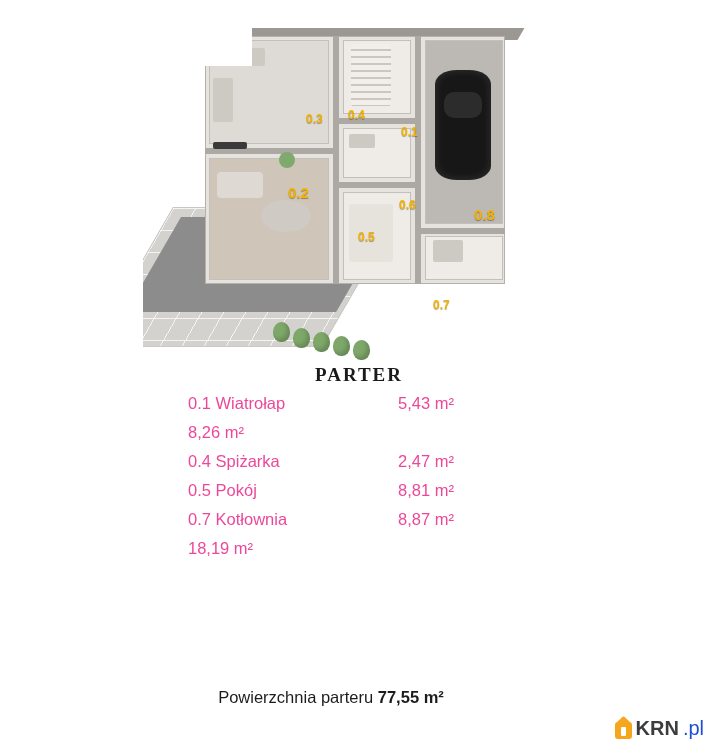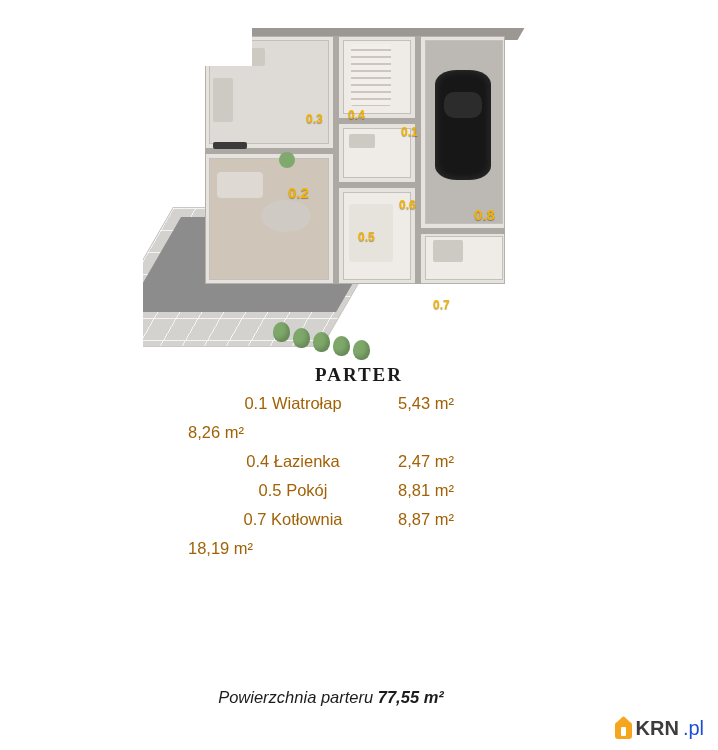--- a/index.html
+++ b/index.html
@@ -176,42 +176,40 @@
     position: absolute;
     left: 188px;
     top: 394px;
     width: 330px;
   }
   .legend-row {
     display: flex;
     align-items: baseline;
     height: 29px;
     font-size: 16.5px;
-    color: #a16207;
-    text-align: center;
+    color: #ec4899;
   }
   .legend-name {
     flex: 0 0 210px;
     white-space: nowrap;
   }
   .legend-area {
     flex: 0 0 auto;
     font-weight: normal;
     white-space: nowrap;
   }
 
   
   #total {
     position: absolute;
     left: 0;
     top: 688px;
     width: 662px;
     text-align: center;
     font-size: 16.5px;
-    font-style: italic;
   }
   #total .total-label { color: #1c1c1c; }
   #total .total-value { font-weight: bold; color: #1c1c1c; }
 
   
   #watermark {
     position: absolute;
     right: 14px;
     bottom: 10px;
     display: flex;
@@ -325,21 +323,21 @@
 
 <div id="legend">
   <div class="legend-row">
     <span class="legend-name"><span>0.1</span> <span>Wiatrołap</span></span>
     <span class="legend-area">5,43 m²</span>
   </div>
   <div class="legend-row">
     <span class="legend-area">8,26 m²</span>
   </div>
   <div class="legend-row">
-    <span class="legend-name"><span>0.4</span> <span>Łazienka</span></span>
+    <span class="legend-name"><span>0.4</span> <span>Spiżarka</span></span>
     <span class="legend-area">2,47 m²</span>
   </div>
   <div class="legend-row">
     <span class="legend-name"><span>0.5</span> <span>Pokój</span></span>
     <span class="legend-area">8,81 m²</span>
   </div>
   <div class="legend-row">
     <span class="legend-name"><span>0.7</span> <span>Kotłownia</span></span>
     <span class="legend-area">8,87 m²</span>
   </div>

